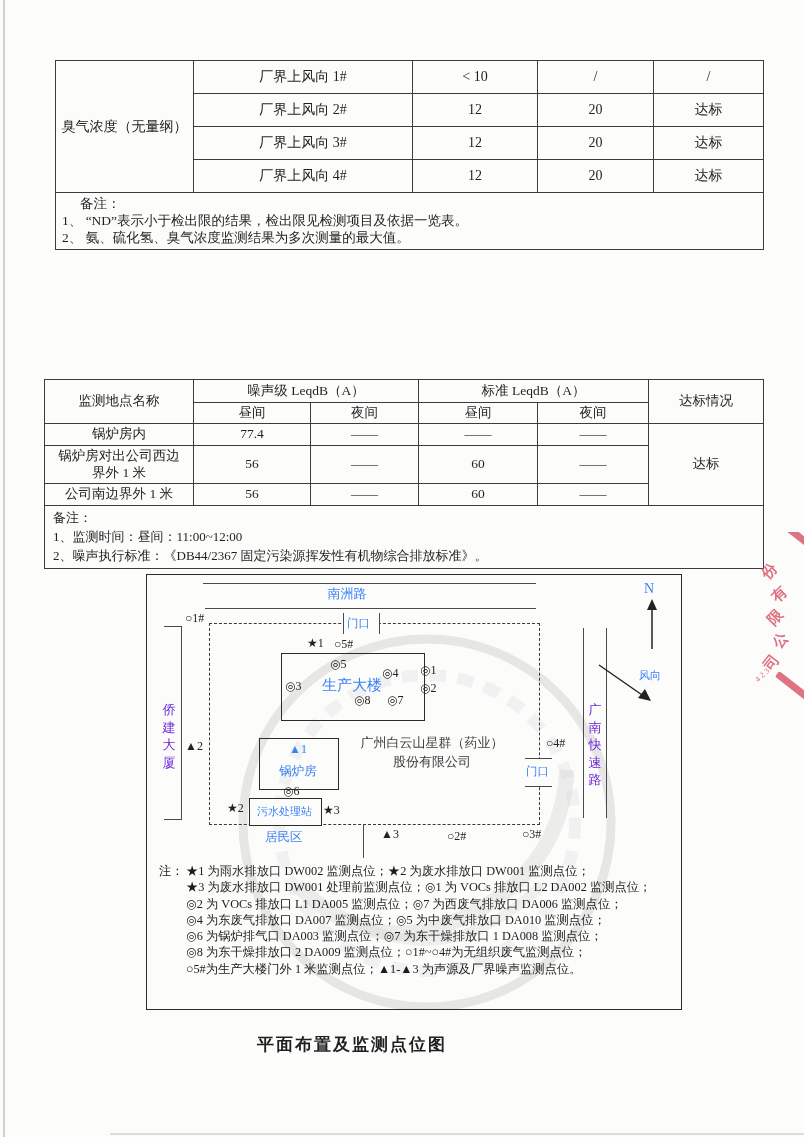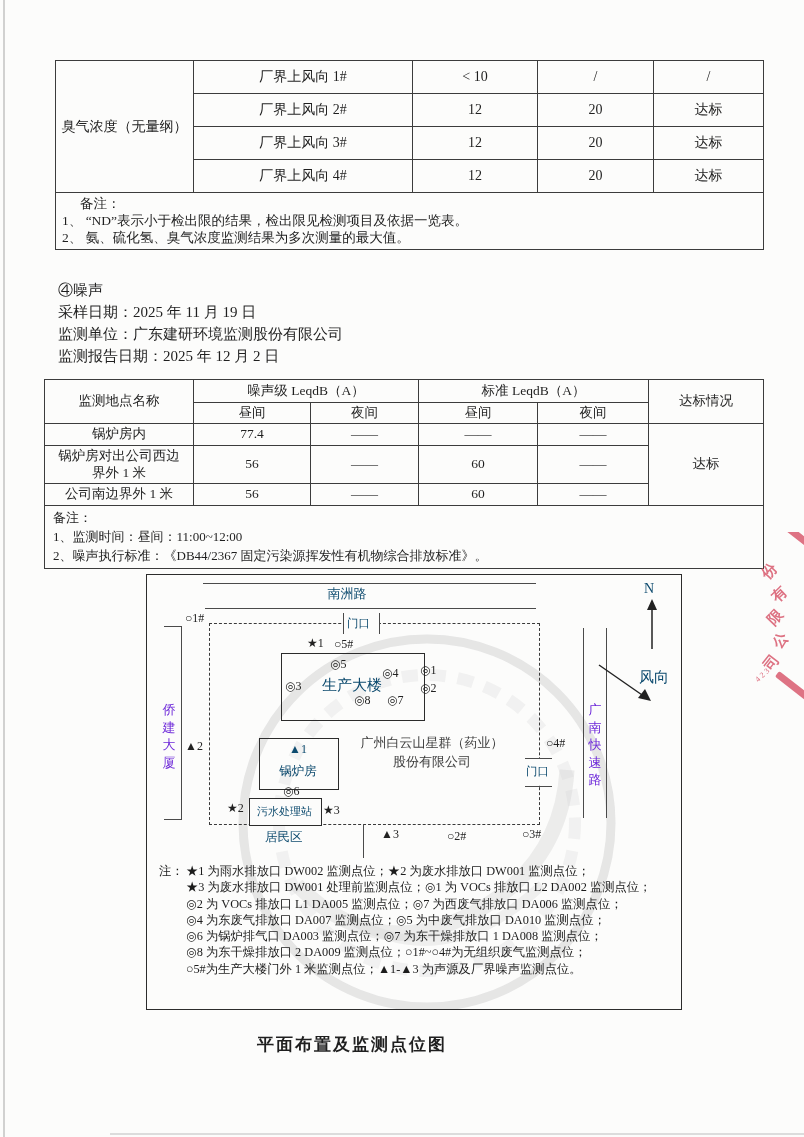--- a/index.html
+++ b/index.html
@@ -26,21 +26,21 @@
   .noise-meta{position:absolute;left:58px;top:279px;font-size:15px;line-height:22px;white-space:nowrap;}
   .noise-table{position:absolute;left:44px;top:363px;width:719px;margin-top:16px;}
   .noise-table td{font-size:13.5px;}
   .noise-table td.notes-cell{text-align:left;vertical-align:top;padding:3px 6px 2px 8px;font-size:13px;line-height:1.45;}
 
   
   .diagram{position:absolute;left:146px;top:574px;width:534px;height:434px;
            border:1.5px solid #2c2c2c;overflow:hidden;background:transparent;}
   .diagram .abs{position:absolute;}
   .mk{position:absolute;font-size:12px;white-space:nowrap;z-index:3;color:#222;}
-  .lbl{position:absolute;white-space:nowrap;z-index:3;color:#0c4a6e;}
+  .lbl{position:absolute;white-space:nowrap;z-index:3;color:#3b82f6;}
   .hline{position:absolute;height:0;border-top:1.4px solid #4a4a4a;z-index:2;}
   .vline{position:absolute;width:0;border-left:1.4px solid #4a4a4a;z-index:2;}
   .bldg{position:absolute;border:1.4px solid #2b2b2b;z-index:2;}
   .boundary{position:absolute;left:62px;top:48px;width:329px;height:200px;
             border:1.3px dashed #3a3a3a;z-index:1;}
   .gate-patch{position:absolute;background:#fcfcfb;z-index:2;}
   .vert-text{position:absolute;width:16px;word-break:break-all;text-align:center;
              font-size:13px;line-height:17.5px;z-index:3;color:#6d28d9;}
   .legend{position:absolute;left:12px;top:288px;width:508px;font-size:12.3px;
           line-height:16.3px;z-index:3;color:#1c1c1c;}
@@ -104,26 +104,20 @@
     <tr style="height:50px">
       <td class="notes-cell" colspan="5">
         <div class="notes-title">备注：</div>
         <div>1、 “ND”表示小于检出限的结果，检出限见检测项目及依据一览表。</div>
         <div>2、 氨、硫化氢、臭气浓度监测结果为多次测量的最大值。</div>
       </td>
     </tr>
   </tbody>
     </table>
 
-  <div class="noise-meta">
-    <div>④噪声</div>
-    <div>采样日期：2025 年 11 月 19 日</div>
-    <div>监测单位：广东建研环境监测股份有限公司</div>
-    <div>监测报告日期：2025 年 12 月 2 日</div>
-  </div>
 
   <table class="noise-table">
     <colgroup>
         <col style="width:149px">
         <col style="width:117px">
         <col style="width:108px">
         <col style="width:119px">
         <col style="width:111px">
         <col style="width:115px">
       </colgroup>
@@ -246,21 +240,21 @@
     <div class="lbl" style="left:497px;top:6px;font-size:14px">N</div>
     <svg class="abs" style="left:495px;top:24px;z-index:3" width="20" height="52" viewBox="0 0 20 52">
       <line x1="10" y1="8" x2="10" y2="50" stroke="#222" stroke-width="1.5"></line>
       <polygon points="10,0 5,11 15,11" fill="#222"></polygon>
     </svg>
 
     <svg class="abs" style="left:448px;top:86px;z-index:3" width="64" height="46" viewBox="0 0 64 46">
       <line x1="4" y1="4" x2="50" y2="36" stroke="#222" stroke-width="1.5"></line>
       <polygon points="56,40 43,37 50,28" fill="#222"></polygon>
     </svg>
-    <div class="lbl" style="left:492px;top:93px;font-size:15px">风向</div>
+    <div class="lbl" style="left:492px;top:93px;font-size:11px">风向</div>
 
     <div class="legend">
       <div class="lg-first">
         <span class="note-lab">注：</span>
         <span>★1 为雨水排放口 DW002 监测点位；★2 为废水排放口 DW001 监测点位；</span>
       </div>
       <div class="lg-line">★3 为废水排放口 DW001 处理前监测点位；◎1 为 VOCs 排放口 L2 DA002 监测点位；</div>
       <div class="lg-line">◎2 为 VOCs 排放口 L1 DA005 监测点位；◎7 为西废气排放口 DA006 监测点位；</div>
       <div class="lg-line">◎4 为东废气排放口 DA007 监测点位；◎5 为中废气排放口 DA010 监测点位；</div>
       <div class="lg-line">◎6 为锅炉排气口 DA003 监测点位；◎7 为东干燥排放口 1 DA008 监测点位；</div>

